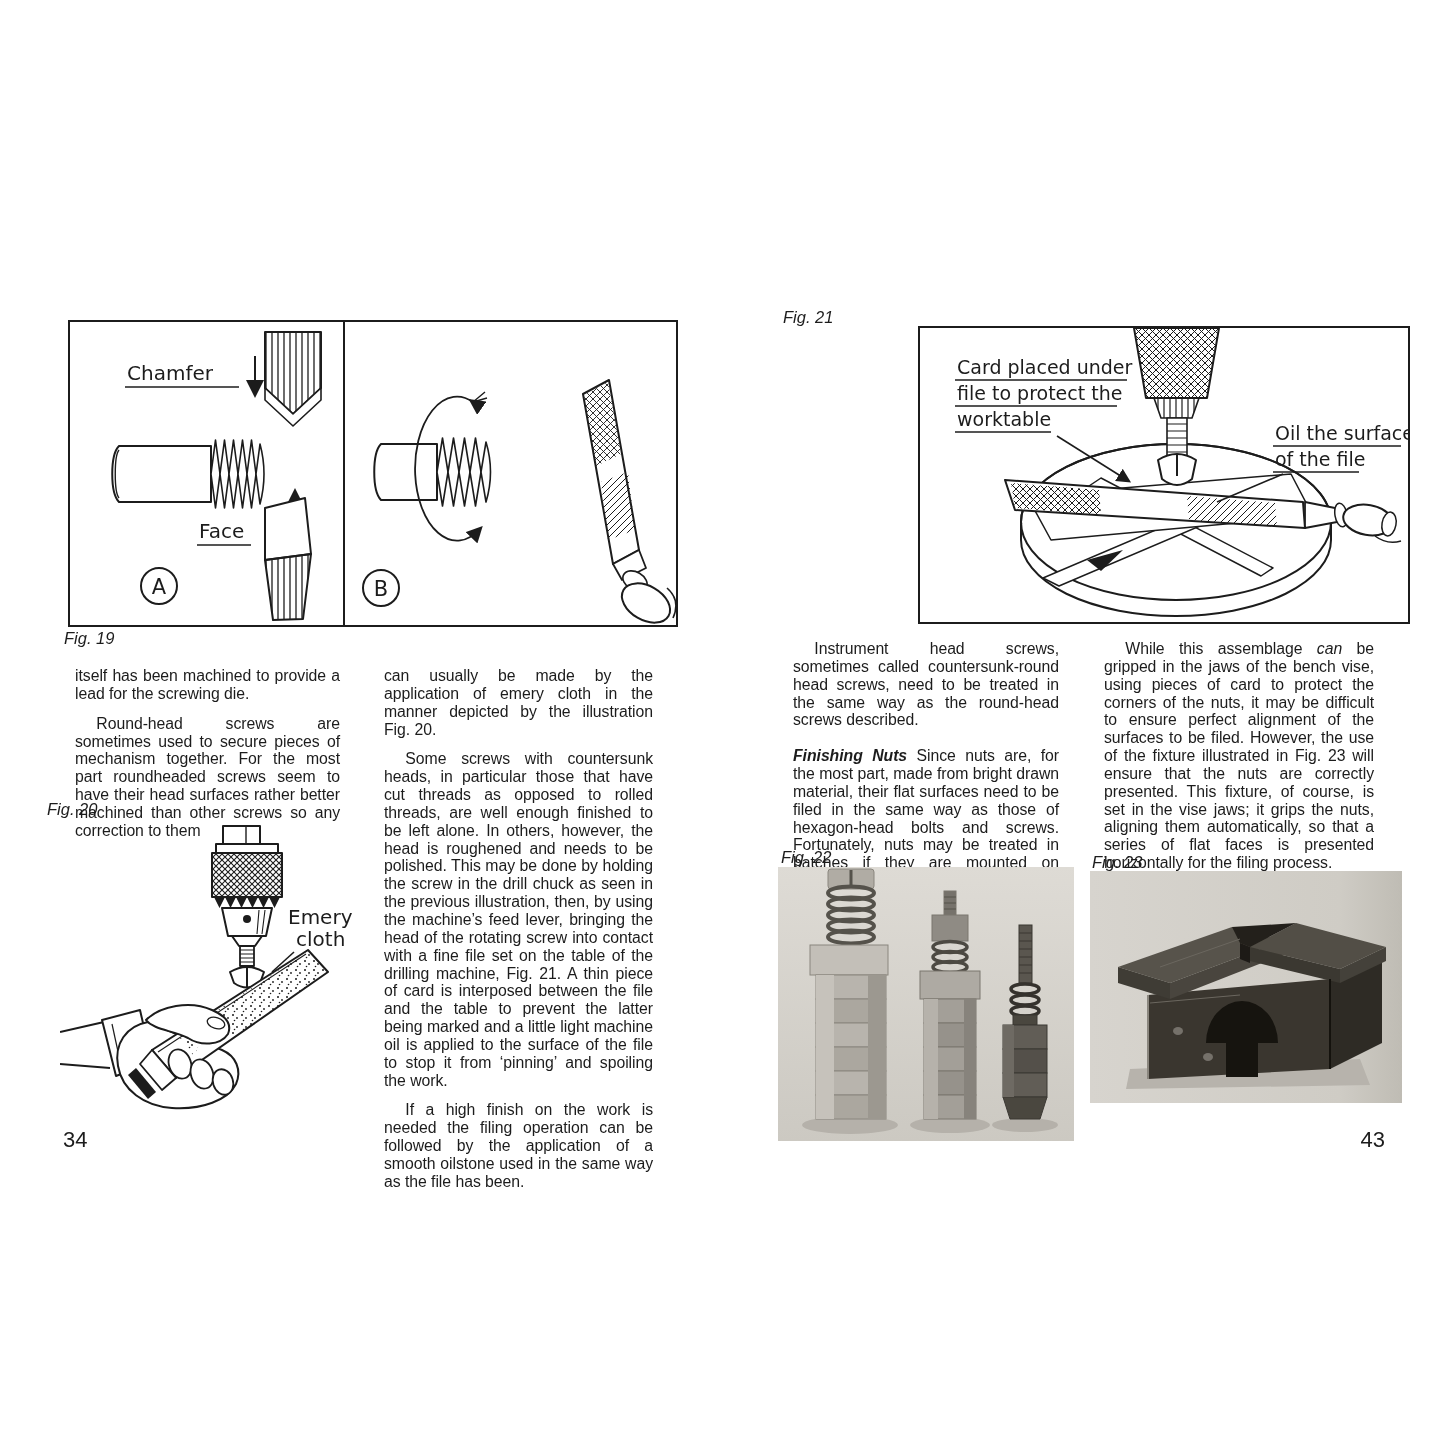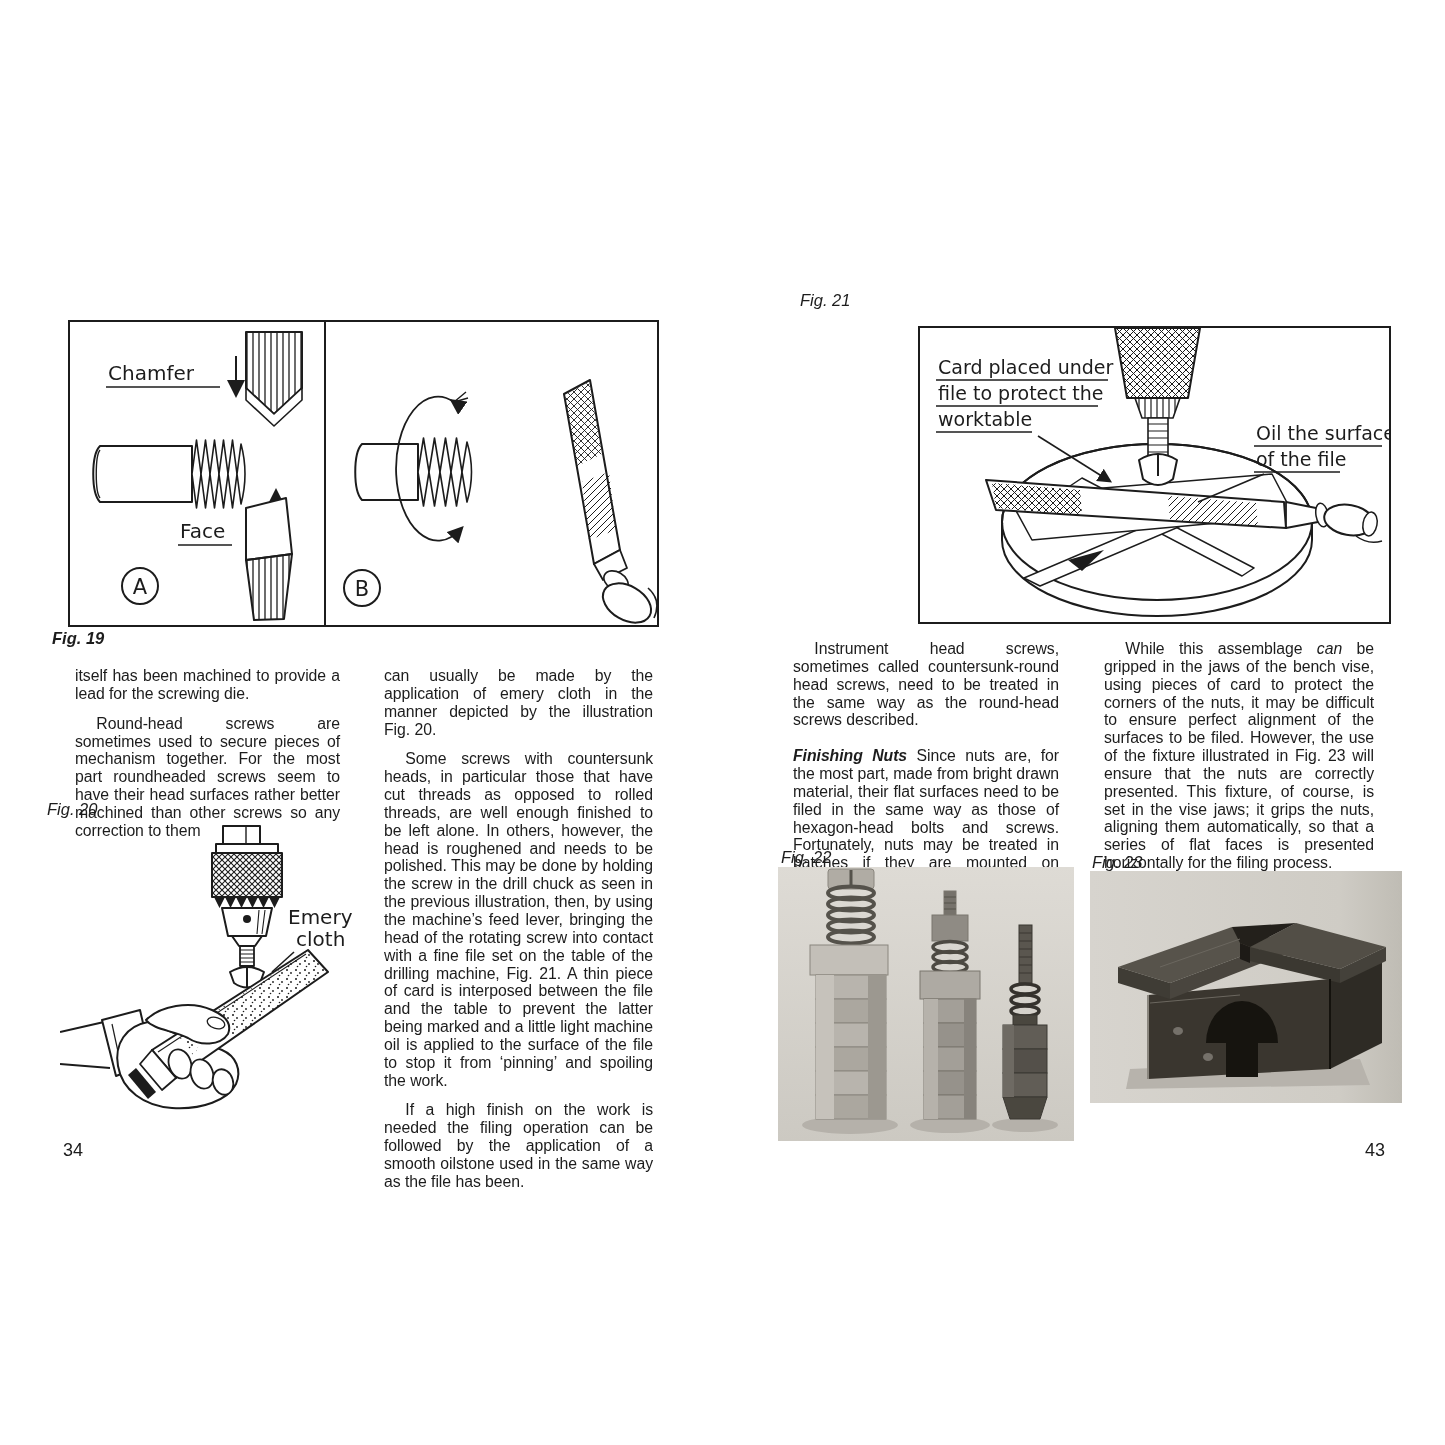--- a/index.html
+++ b/index.html
@@ -6,22 +6,22 @@
   .canvas{position:relative;width:1445px;height:1445px;background:#ffffff;overflow:hidden;
           font-family:"Liberation Sans",sans-serif;color:var(--ink,#1c1c1c);}
   .abs{position:absolute;}
   .col{font-size:15.8px;line-height:17.85px;text-align:justify;letter-spacing:-0.05px;}
   .col p{margin:12px;}
   .col p.ind{text-indent:1.35em;}
   .col p.sb{margin-top:18px;}
   .b{font-weight:bold;font-style:italic;}
   .i{font-style:italic;}
   .figcap{font-style:italic;font-size:16.5px;line-height:1.1;}
-  .pagenum{font-size:18px;margin-top:13px;}
-  .figbox{border:2.5px solid #1c1c1c;background:#fff;}
+  .pagenum{font-size:22px;}
+  .figbox{border:2.5px solid #1c1c1c;background:#fff;padding-left:19px;}
   .photo{background:#d8d5cf;}
   svg{display:block;}
   svg text.hand{font-family:"DejaVu Sans",sans-serif;font-size:20px;fill:#1c1c1c;}
   svg text.hand19{font-family:"DejaVu Sans",sans-serif;font-size:19px;fill:#1c1c1c;}
   svg text.circ{font-family:"DejaVu Sans",sans-serif;font-size:21px;fill:#1c1c1c;}
 </style>
 </head>
 <body>
 
 <div class="canvas">
@@ -88,21 +88,21 @@
           <polygon points="524,242 550,228 557,246 533,258" fill="#fff" stroke="#1c1c1c" stroke-width="1.8"></polygon>
           <ellipse cx="546" cy="259" rx="13" ry="9" transform="rotate(30 546 259)" fill="#fff" stroke="#1c1c1c" stroke-width="1.6"></ellipse>
           <ellipse cx="557" cy="281" rx="26" ry="17" transform="rotate(30 557 281)" fill="#fff" stroke="#1c1c1c" stroke-width="2"></ellipse>
           <path d="M578,266 q14,12 6,30" fill="none" stroke="#1c1c1c" stroke-width="1.6"></path>
           <circle cx="292" cy="266" r="18" fill="#fff" stroke="#1c1c1c" stroke-width="2"></circle>
           <text x="292" y="274" text-anchor="middle" class="circ">B</text>
         </g>
       </svg>
     </div>
 
-    <div class="abs figcap" style="left:52px;top:629px;font-weight:bold;">Fig. 19</div>
+    <div class="abs figcap" style="left:64px;top:629px;">Fig. 19</div>
 
     <div class="abs col" style="left:63px;top:655px;width:289px;">
         <p><span>itself has been machined to provide a lead for the screwing die.</span></p>
         <p class="ind"><span>Round-head screws are sometimes used to secure pieces of mechanism together. For the most part roundheaded screws seem to have their head surfaces rather better machined than other screws so any correction to them</span></p>
       </div>
 
     <div class="abs figcap" style="left:47px;top:800px;">Fig. 20</div>
 
     <div class="abs" style="left:60px;top:824px;width:300px;height:300px;">
       <svg width="300" height="300" viewBox="0 0 300 300">
@@ -161,21 +161,21 @@
         <p><span>can usually be made by the application of emery cloth in the manner depicted by the illustration Fig. 20.</span></p>
         <p class="ind"><span>Some screws with countersunk heads, in particular those that have cut threads as opposed to rolled threads, are well enough finished to be left alone. In others, however, the head is roughened and needs to be polished. This may be done by holding the screw in the drill chuck as seen in the previous illustration, then, by using the machine’s feed lever, bringing the head of the rotating screw into contact with a fine file set on the table of the drilling machine, Fig. 21. A thin piece of card is interposed between the file and the table to prevent the latter being marked and a little light machine oil is applied to the surface of the file to stop it from ‘pinning’ and spoiling the work.</span></p>
         <p class="ind"><span>If a high finish on the work is needed the filing operation can be followed by the application of a smooth oilstone used in the same way as the file has been.</span></p>
       </div>
 
     <div class="abs pagenum" style="left:63px;top:1127px;">34</div>
   </section>
 
   <section>
 
-    <div class="abs figcap" style="left:783px;top:291px;margin-left:17px;">Fig. 21</div>
+    <div class="abs figcap" style="left:783px;top:308px;">Fig. 21</div>
 
     <div class="abs figbox" style="left:918px;top:326px;width:469px;height:294px;">
       <svg width="469" height="294" viewBox="0 0 469 294">
         <defs>
           <pattern id="p21x" width="7" height="7" patternUnits="userSpaceOnUse">
               <path d="M0,0L7,7M7,0L0,7" stroke="#1c1c1c" stroke-width="1"></path>
             </pattern>
           <pattern id="p21v" width="6" height="8" patternUnits="userSpaceOnUse">
               <path d="M3,0V8" stroke="#1c1c1c" stroke-width="1.2"></path>
             </pattern>

